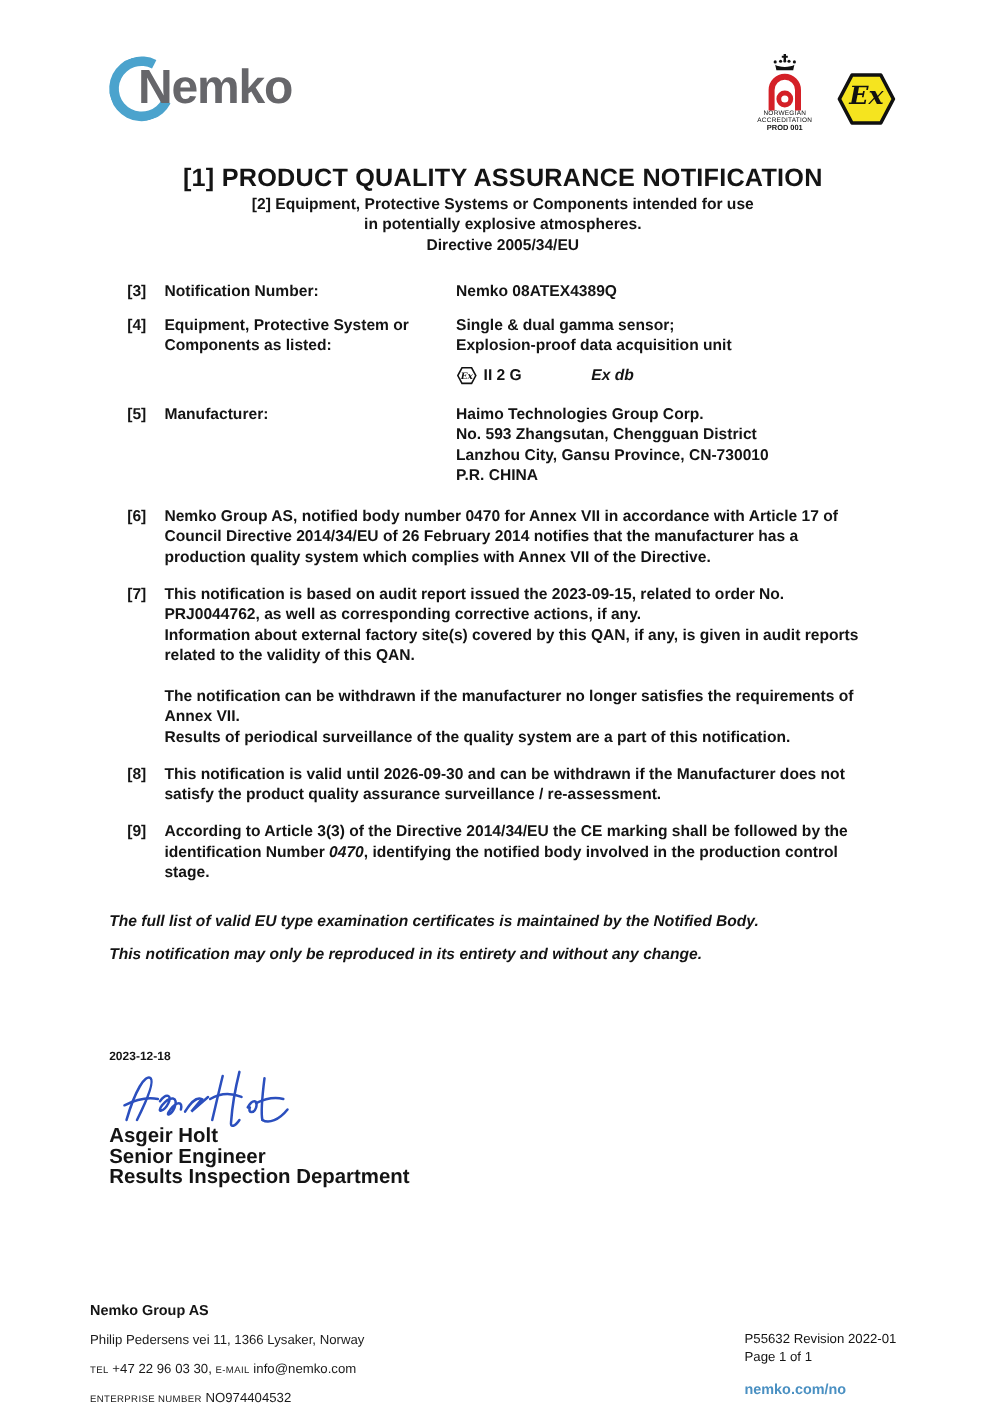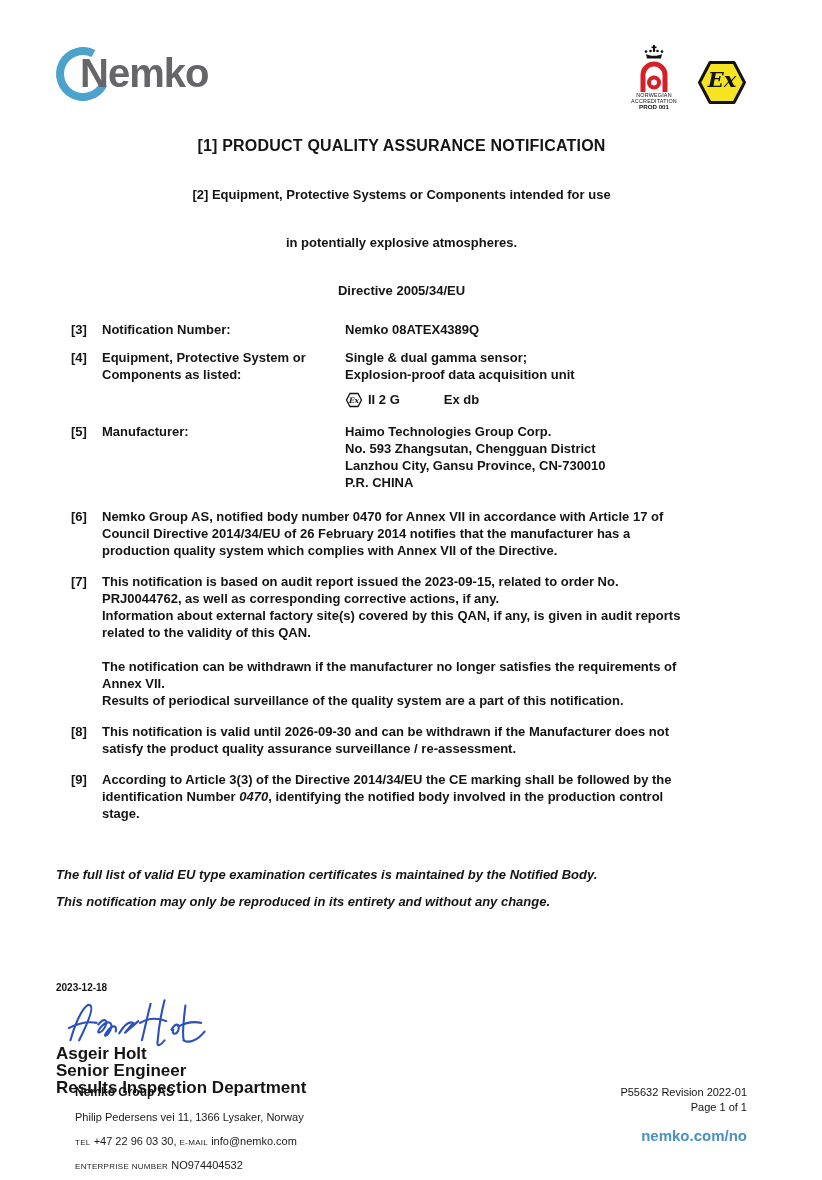--- a/index.html
+++ b/index.html
@@ -4,21 +4,21 @@
 <style>
   * { margin:0; padding:0; box-sizing:border-box; }
   html,body { background:#ffffff; }
   .page {
     position:relative;
     width:822px; height:1180px;
     margin:0 auto;
     background:#ffffff;
     font-family:"Liberation Sans","DejaVu Sans",sans-serif;
     color:#141414;
-    padding:45px 75px 0 56px;
+    padding:45px 75px 0 91px;
     overflow:hidden;
   }
 
   
   .header { display:flex; justify-content:space-between; align-items:flex-start; height:66px; }
   .nemko-logo { position:relative; width:200px; height:60px; }
   .nemko-ring {
     position:absolute; left:0; top:2px; width:54px; height:54px;
     border:8px solid #4BA3CD; border-radius:50%;
     border-right-color:transparent; transform:rotate(-18deg);
@@ -33,57 +33,57 @@
   .na-prod { font-size:6.2px; font-weight:bold; color:#111; }
   .ex-mark { margin-left:14px; margin-top:15px; position:relative; width:50px; height:45px; }
   .ex-mark .ex-label {
     position:absolute; left:0; top:7px; width:50px; text-align:center;
     font-size:21px; font-weight:bold; font-style:italic; color:#111;
     font-family:"DejaVu Serif","Liberation Serif",serif;
   }
 
   
   .title-block { text-align:center; margin-top:26px; }
-  .title-main { font-size:16px; font-weight:bold; letter-spacing:.2px; }
-  .title-sub  { font-size:13px; font-weight:bold; line-height:17px;margin-top:31px; }
+  .title-main { font-size:21px; font-weight:bold; letter-spacing:.2px; }
+  .title-sub  { font-size:13px; font-weight:bold; line-height:17px; }
   .title-sub:first-of-type { margin-top:3px; }
 
   
   .fields { margin-top:22px; }
   .field-row { display:grid; grid-template-columns:31px 243px auto; margin-left:15px; font-size:13px; font-weight:bold; line-height:17px; }
   .row-4 { margin-top:11px; }
   .row-5 { margin-top:15px; }
   .pre { white-space:pre-line; }
   .marking-line { margin-top:8px; display:flex; align-items:center; }
   .marking-cat { margin-left:5px; }
-  .marking-code { margin-left:44px; }
+  .marking-code { margin-left:58px;font-style:italic; }
 
   .paras { margin-top:17px; }
   .para-row { display:grid; grid-template-columns:31px 1fr; margin-left:15px; font-size:13px; font-weight:bold; line-height:17px; margin-bottom:14px; }
   .para-row.p9 { margin-bottom:0; }
   .italic { font-style:italic; }
 
   
-  .statements { margin-top:44px; }
+  .statements { margin-top:24px; }
   .statement { font-size:13px; font-weight:bold; font-style:italic; line-height:17px; margin-bottom:10px; }
 
   
   .signoff { margin-top:72px; }
   .sign-date { font-size:10px; font-weight:bold; }
   .signature-wrap { margin-top:2px; margin-bottom:-4px; height:54px; }
   .sign-name, .sign-role, .sign-dept { font-size:17px; font-weight:bold; line-height:17px; }
 
   
   .footer { position:absolute; left:75px; right:75px; top:1085px; display:flex; justify-content:space-between; align-items:flex-start; }
   .f-company { font-size:12px; font-weight:bold; }
   .f-line { font-size:11px; font-weight:normal; margin-top:12px; color:#1a1a1a; }
   .f-small { font-size:8px; letter-spacing:.3px; }
-  .footer-right { text-align:right; }
+  .footer-right { text-align:left;margin-top:24px; }
   .f-ref, .f-page { font-size:11px; font-weight:normal; line-height:15px; }
-  .f-site { margin-top:12px; font-size:15px; font-weight:bold; color:#4A90C2; cursor:pointer; }
+  .f-site { margin-top:12px; font-size:12px; font-weight:bold; color:#4A90C2; cursor:pointer; }
 </style>
 </head>
 <body>
 
 <div class="page">
 
   <div class="header">
     <div class="nemko-logo">
       <div class="nemko-ring"></div>
       <div class="nemko-word">Nemko</div>

